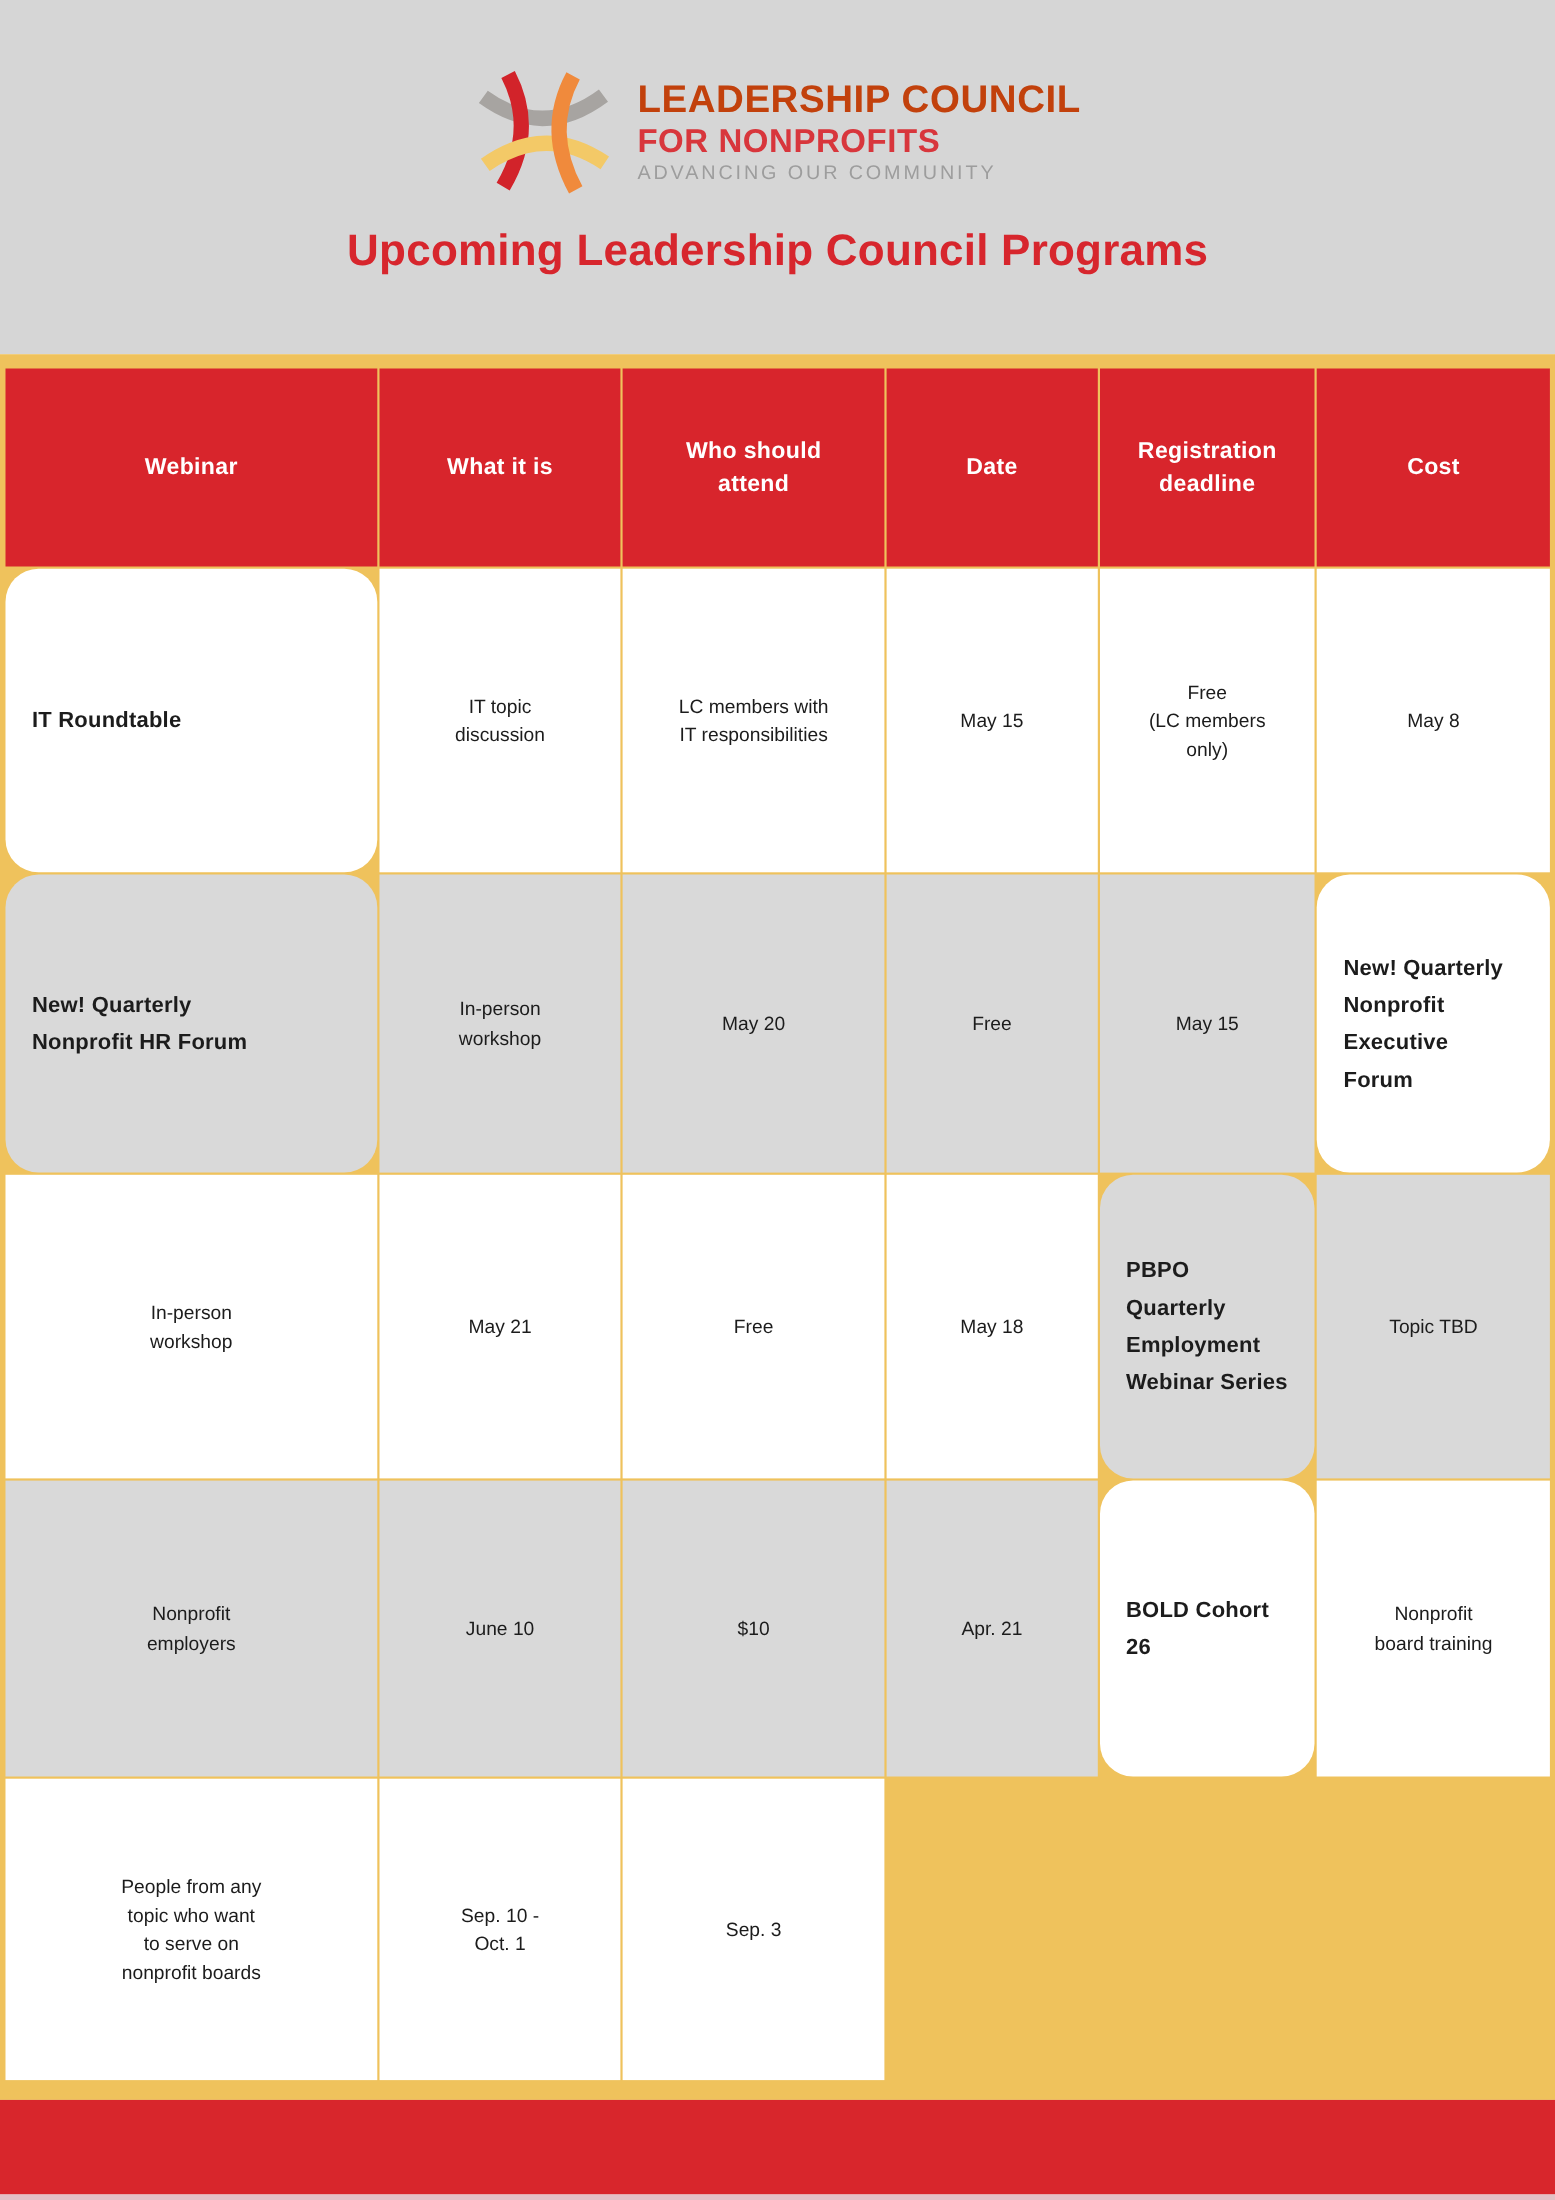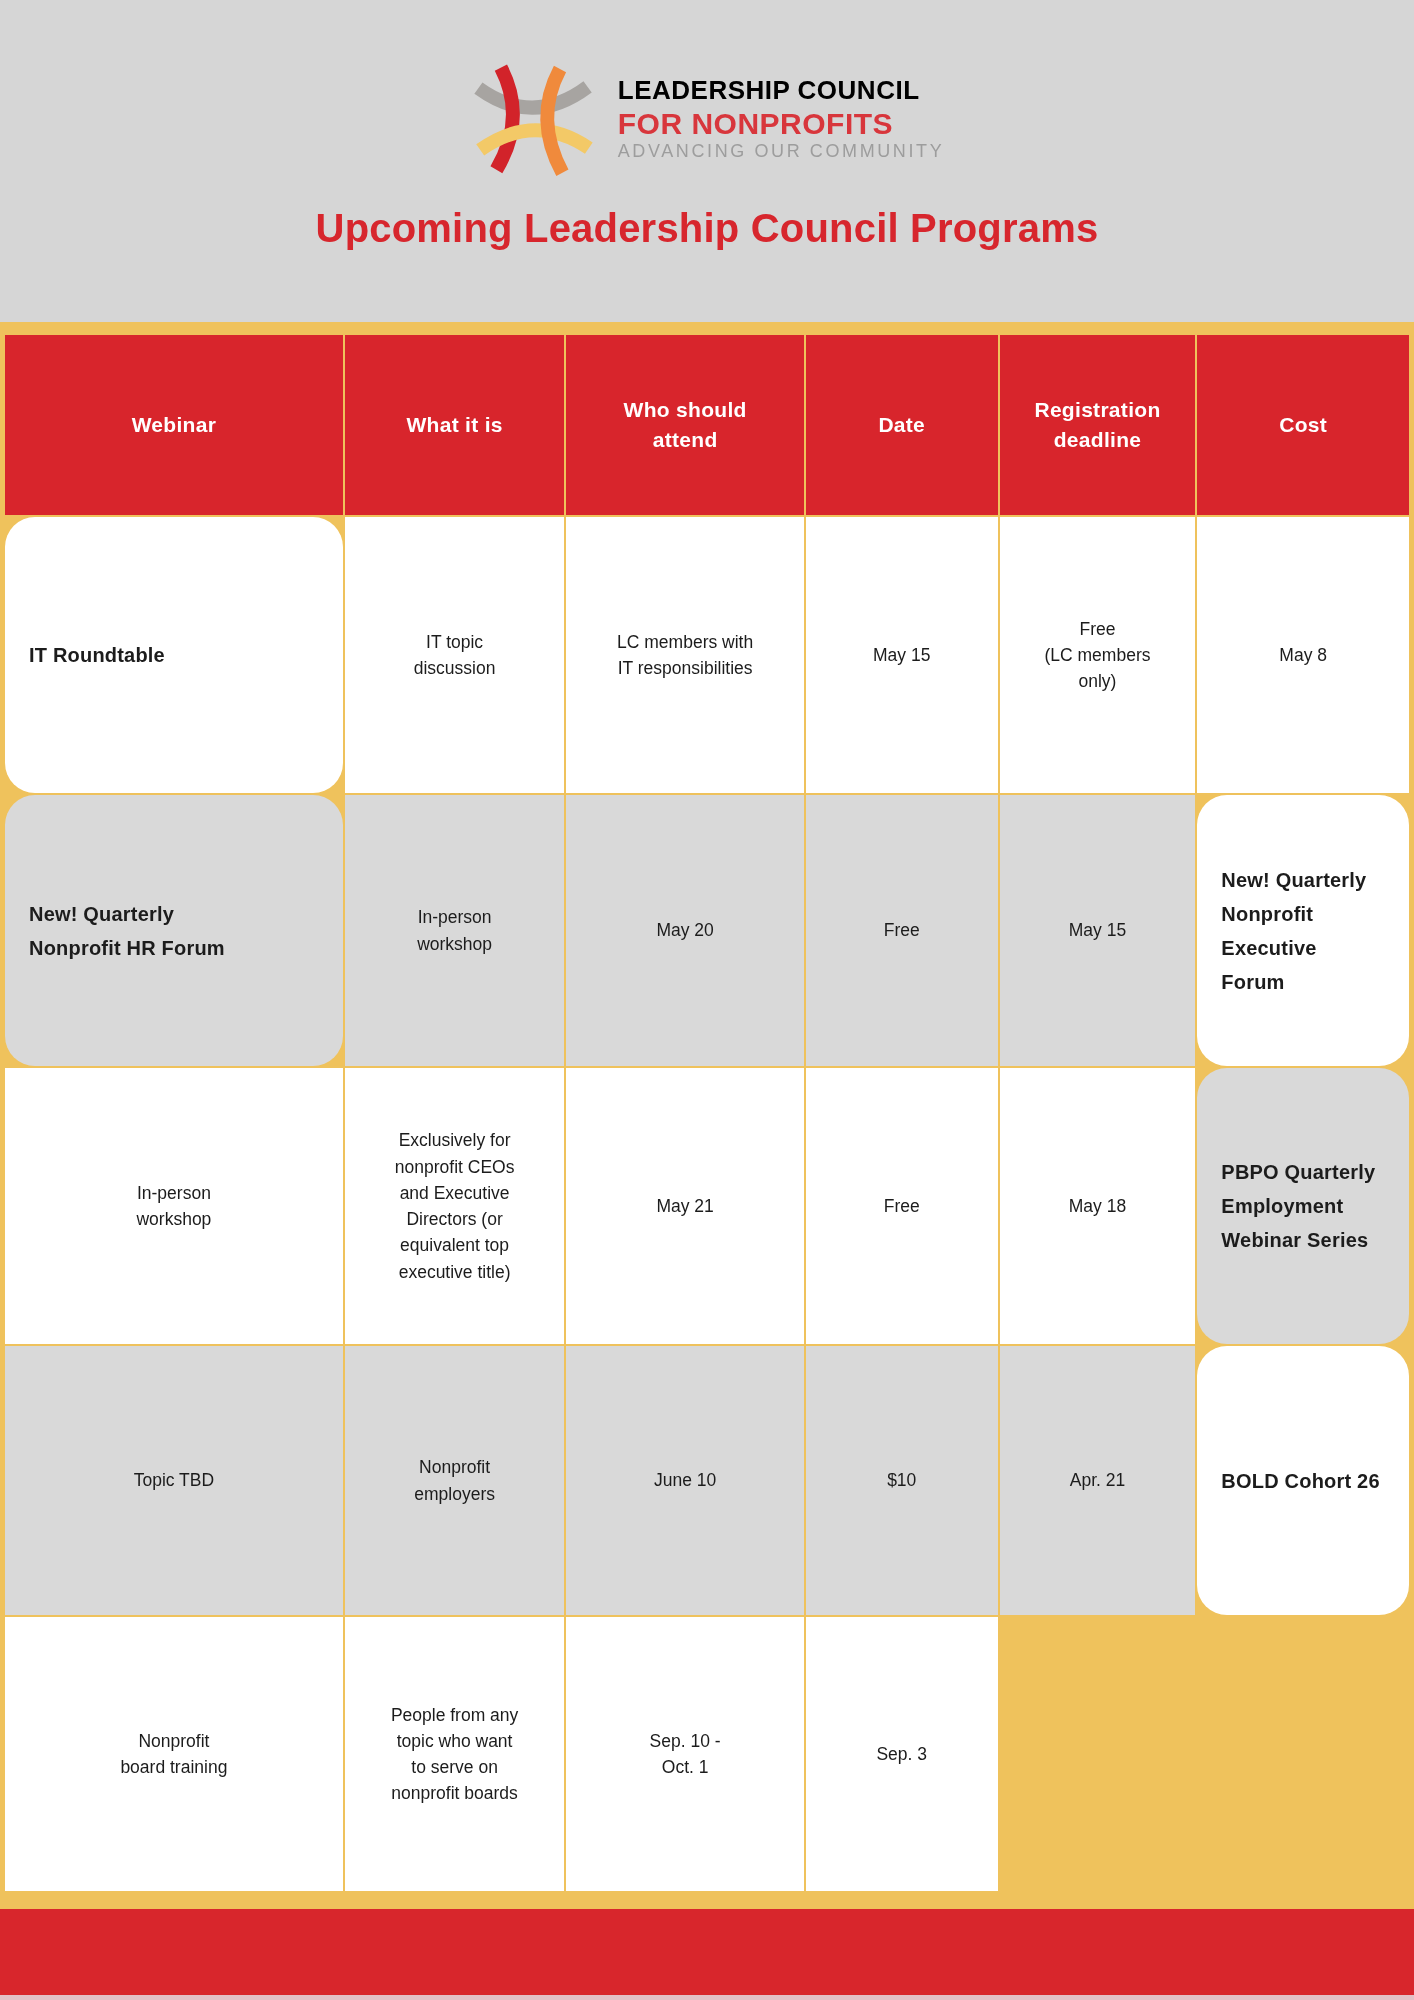--- a/index.html
+++ b/index.html
@@ -17,21 +17,21 @@
     background:#d6d6d6;
     display:flex;flex-direction:column;align-items:center;
   }
   .brand-row{
     margin-top:54px;
     display:flex;align-items:center;gap:22px;
   }
   .logo-mark{width:126px;height:130px;display:block;}
   .brand-text{display:flex;flex-direction:column;line-height:1.18;}
   .brand-line1{
-    font-size:26px;font-weight:700;color:#000000;letter-spacing:0.5px;
+    font-size:35px;font-weight:700;color:#c2410c;letter-spacing:0.5px;
   }
   .brand-line2{
     font-size:30px;font-weight:700;color:#d8363c;letter-spacing:0.5px;
   }
   .brand-tagline{
     margin-top:0;
     font-size:18px;font-weight:400;color:#9d9d9d;letter-spacing:2.6px;
   }
   .page-title{
     margin:22px 0 0 0;
@@ -123,26 +123,20 @@
 workshop</div>
     <div class="cell row-gray">May 20</div>
     <div class="cell row-gray">Free</div>
     <div class="cell row-gray">May 15</div>
 
     <div class="cell prog row-white">New! Quarterly
 Nonprofit Executive
 Forum</div>
     <div class="cell row-white">In-person
 workshop</div>
-    <div class="cell row-white">Exclusively for
-nonprofit CEOs
-and Executive
-Directors (or
-equivalent top
-executive title)</div>
     <div class="cell row-white">May 21</div>
     <div class="cell row-white">Free</div>
     <div class="cell row-white">May 18</div>
 
     <div class="cell prog row-gray">PBPO Quarterly
 Employment
 Webinar Series</div>
     <div class="cell row-gray">Topic TBD</div>
     <div class="cell row-gray">Nonprofit
 employers</div>

